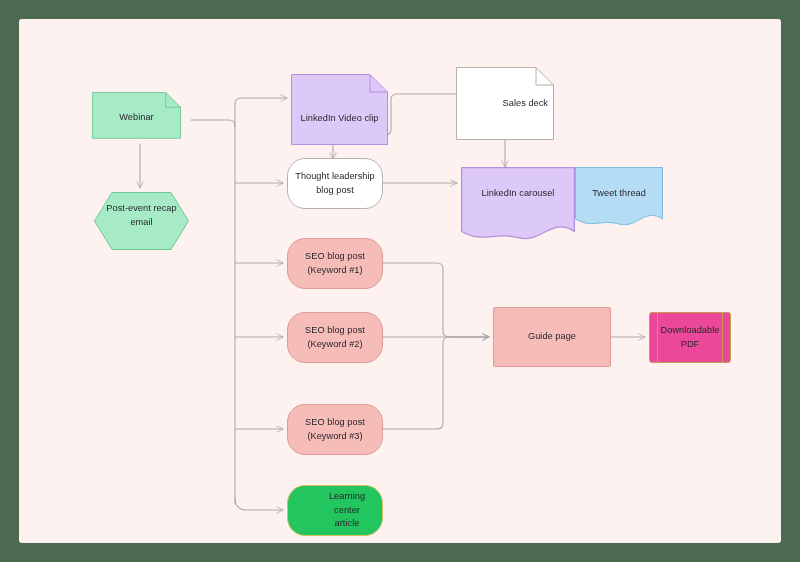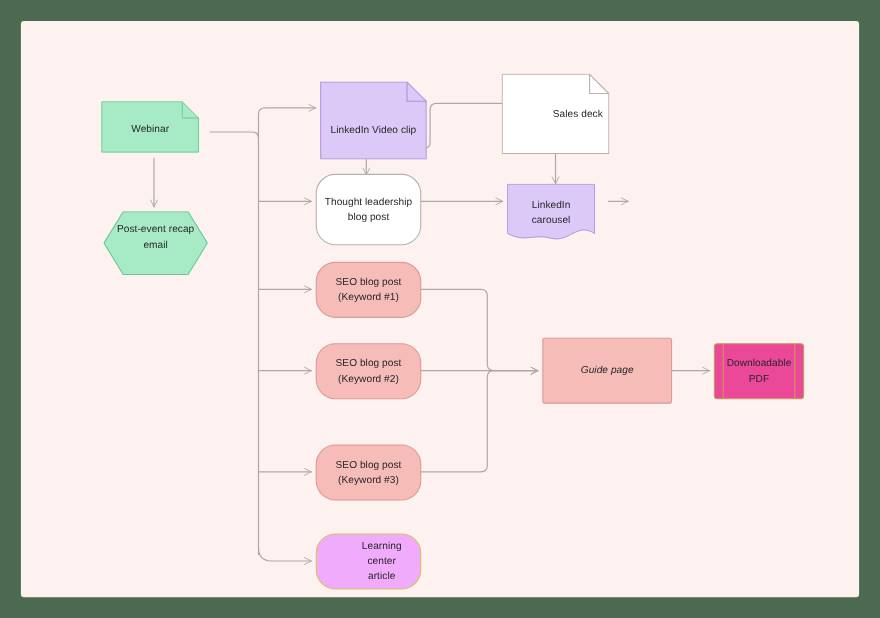--- a/index.html
+++ b/index.html
@@ -159,54 +159,60 @@
     </div>
 
     <div class="node shape-note" style="left:437px; top:48px; width:98px; height:73px;justify-content:flex-end;">
       <svg class="fill" viewBox="0 0 98 73" preserveAspectRatio="none">
         <path d="M 0.5 0.5 L 80 0.5 L 97.5 18 L 97.5 72.5 L 0.5 72.5 Z" fill="#ffffff" stroke="#b9b0b0" stroke-width="1"></path>
         <path d="M 80 0.5 L 80 18 L 97.5 18" fill="none" stroke="#b9b0b0" stroke-width="1"></path>
       </svg>
       <span class="lbl">Sales deck</span>
     </div>
 
-    <div class="node shape-rounded" style="left:268px; top:139px; width:96px; height:65px; background:#ffffff;">
+    <div class="node shape-rounded" style="left:268px; top:139px; width:96px; height:51px; background:#ffffff;">
       <span class="lbl">Thought leadership
 blog post</span>
     </div>
 
-    <div class="node shape-doc" style="left:442px; top:148px; width:80px; height:60px;">
+    <div class="node shape-doc" style="left:442px; top:148px; width:114px; height:60px;">
       <svg class="fill" viewBox="0 0 92 60" preserveAspectRatio="none">
         <path d="M 0.5 0.5 L 91.5 0.5 L 91.5 52 C 73 40 65 62 46 57 C 27 52 18 62 0.5 52 Z" fill="#ddc9f7" stroke="#b48fdb" stroke-width="1"></path>
       </svg>
       <span class="lbl" style="margin-top:-6px;">LinkedIn carousel</span>
     </div>
 
+    <div class="node shape-doc" style="left:556px; top:148px; width:88px; height:60px;">
+      <svg class="fill" viewBox="0 0 88 60" preserveAspectRatio="none">
+        <path d="M 0.5 0.5 L 87.5 0.5 L 87.5 52 C 70 40 62 62 44 57 C 26 52 17 62 0.5 52 Z" fill="#b5dcf5" stroke="#7fb9dd" stroke-width="1"></path>
+      </svg>
+      <span class="lbl" style="margin-top:-6px;">Tweet thread</span>
+    </div>
 
     <div class="node shape-rounded" style="left:268px; top:219px; width:96px; height:51px; background:#f6bcb8; border-color:#dd9a96;">
       <span class="lbl">SEO blog post
 (Keyword #1)</span>
     </div>
 
     <div class="node shape-rounded" style="left:268px; top:293px; width:96px; height:51px; background:#f6bcb8; border-color:#dd9a96;">
       <span class="lbl">SEO blog post
 (Keyword #2)</span>
     </div>
 
     <div class="node shape-rounded" style="left:268px; top:385px; width:96px; height:51px; background:#f6bcb8; border-color:#dd9a96;">
       <span class="lbl">SEO blog post
 (Keyword #3)</span>
     </div>
 
-    <div class="node shape-rounded" style="left:268px; top:466px; width:96px; height:51px; background:#f0abfc; border-color:#d9bf60;padding-left:24px;">
+    <div class="node shape-rounded" style="left:268px; top:466px; width:96px; height:51px; background:#22c55e; border-color:#d9bf60;padding-left:24px;">
       <span class="lbl">Learning center
 article</span>
     </div>
 
-    <div class="node shape-rect" style="left:474px; top:288px; width:118px; height:60px; background:#f6bcb8; border-color:#dd9a96;font-style:italic;">
+    <div class="node shape-rect" style="left:474px; top:288px; width:118px; height:60px; background:#f6bcb8; border-color:#dd9a96;">
       <span class="lbl">Guide page</span>
     </div>
 
     <div class="node shape-proc" style="left:630px; top:293px; width:82px; height:51px; background:#ec4899;">
       <span class="bar l"></span>
       <span class="bar r"></span>
       <span class="lbl">Downloadable
 PDF</span>
     </div>
 

